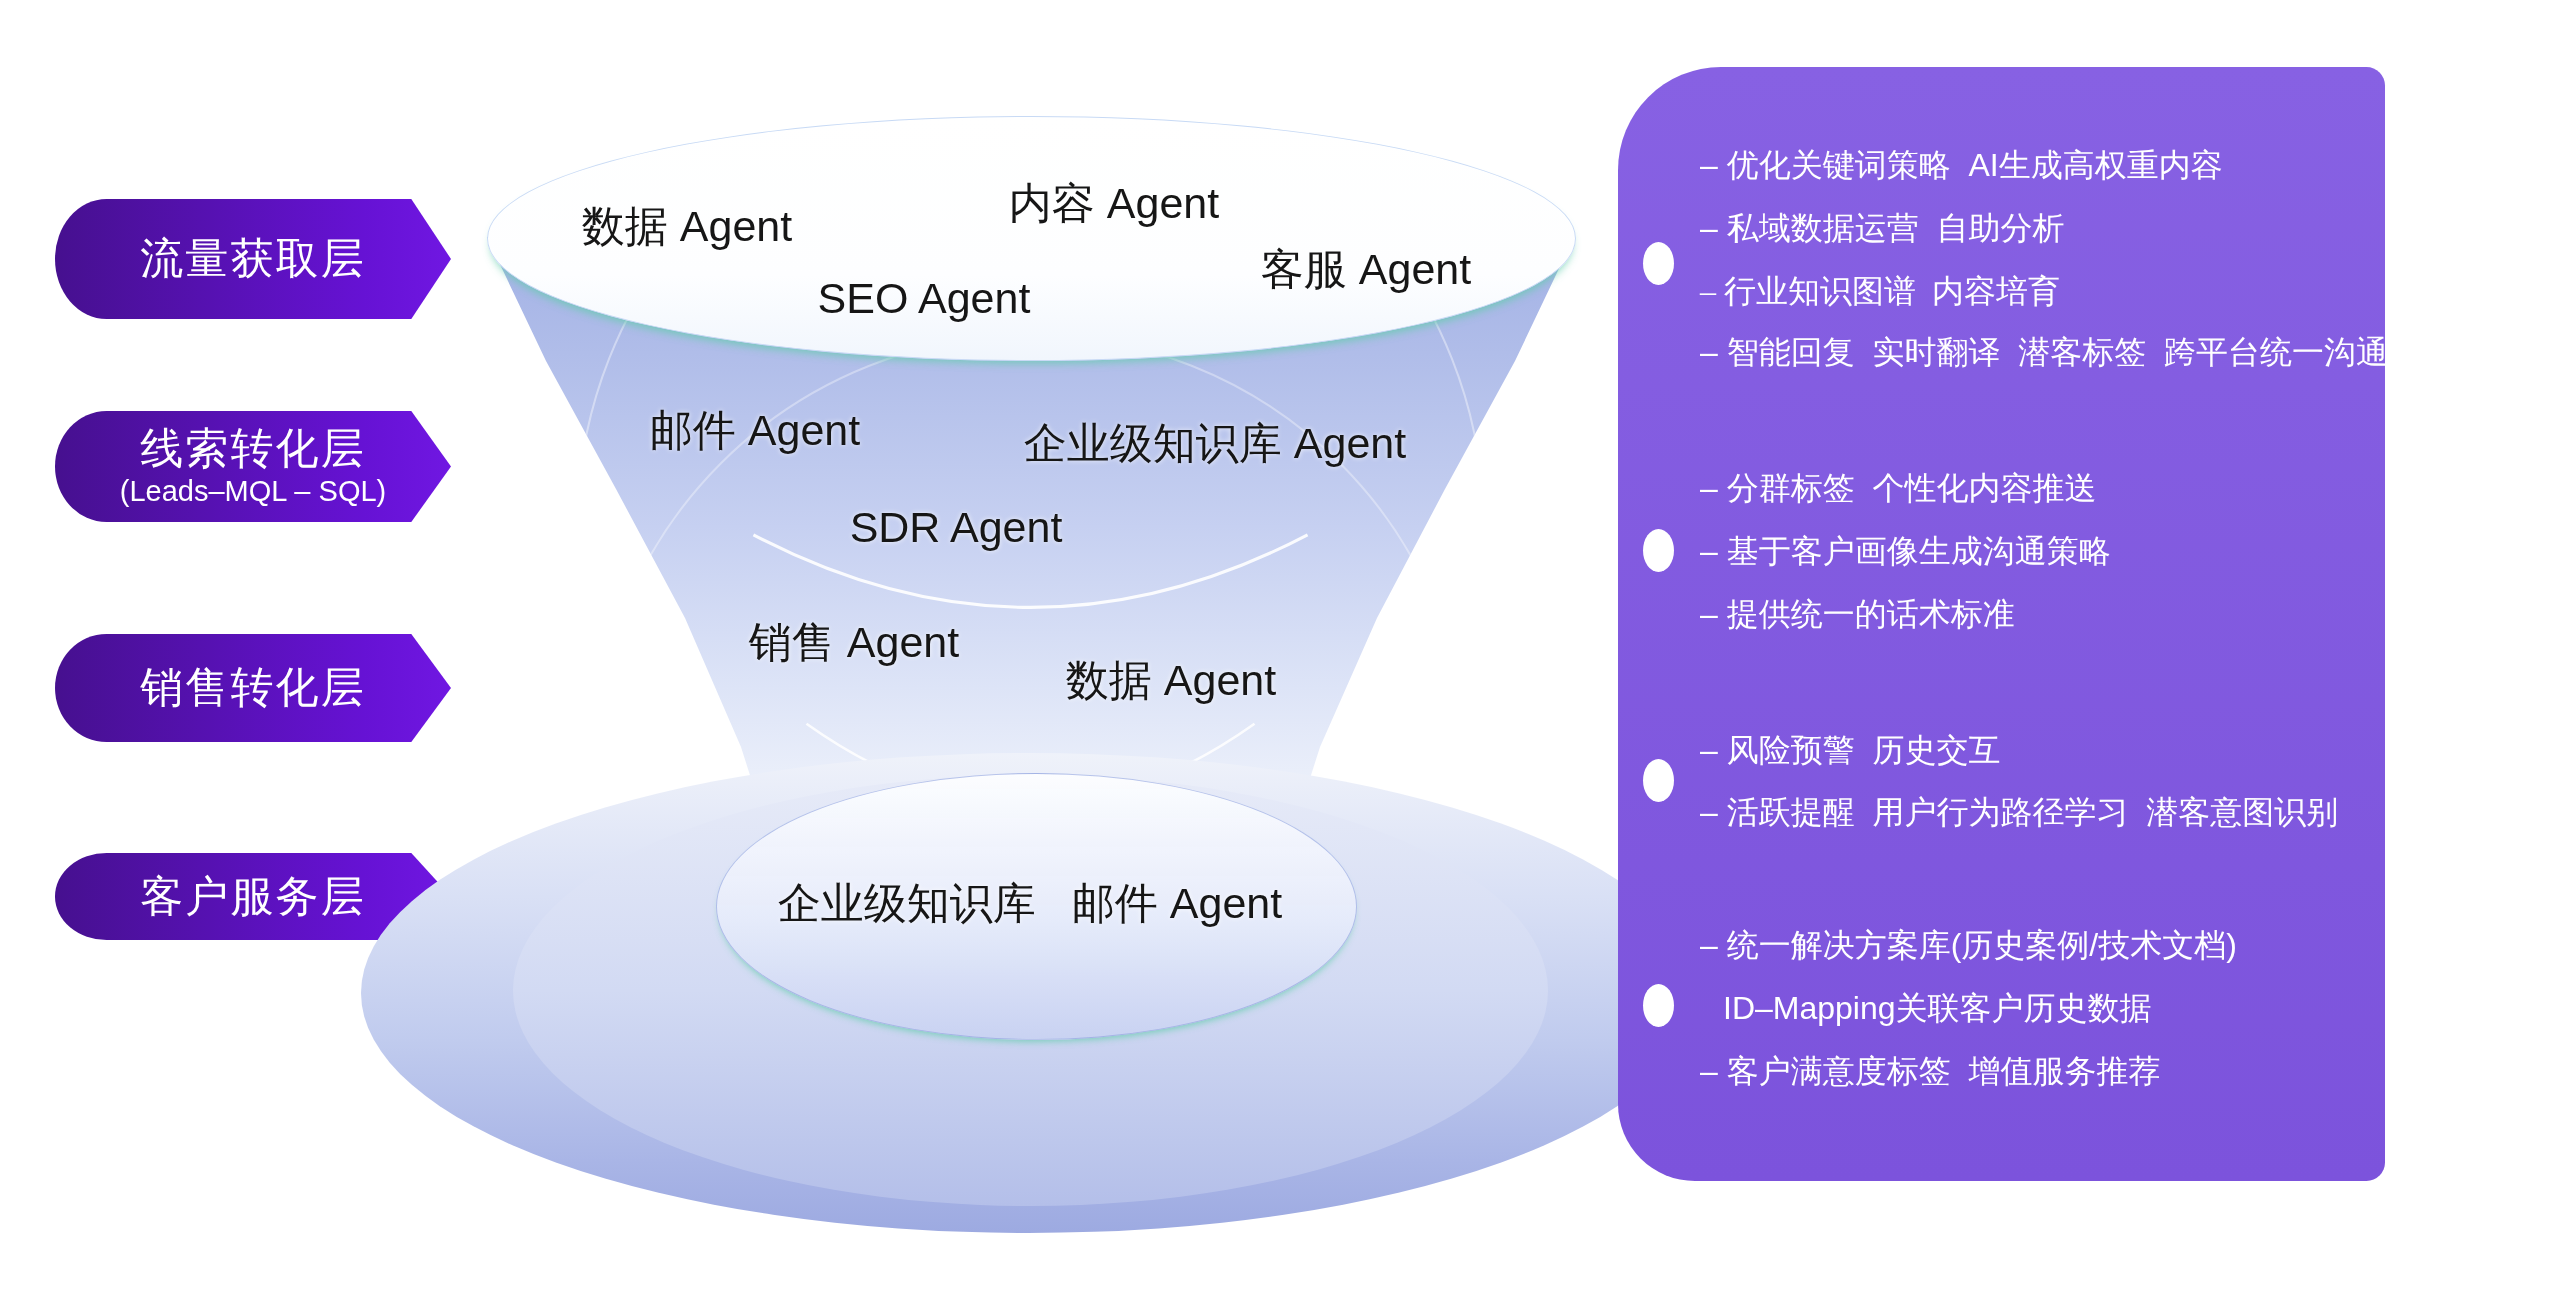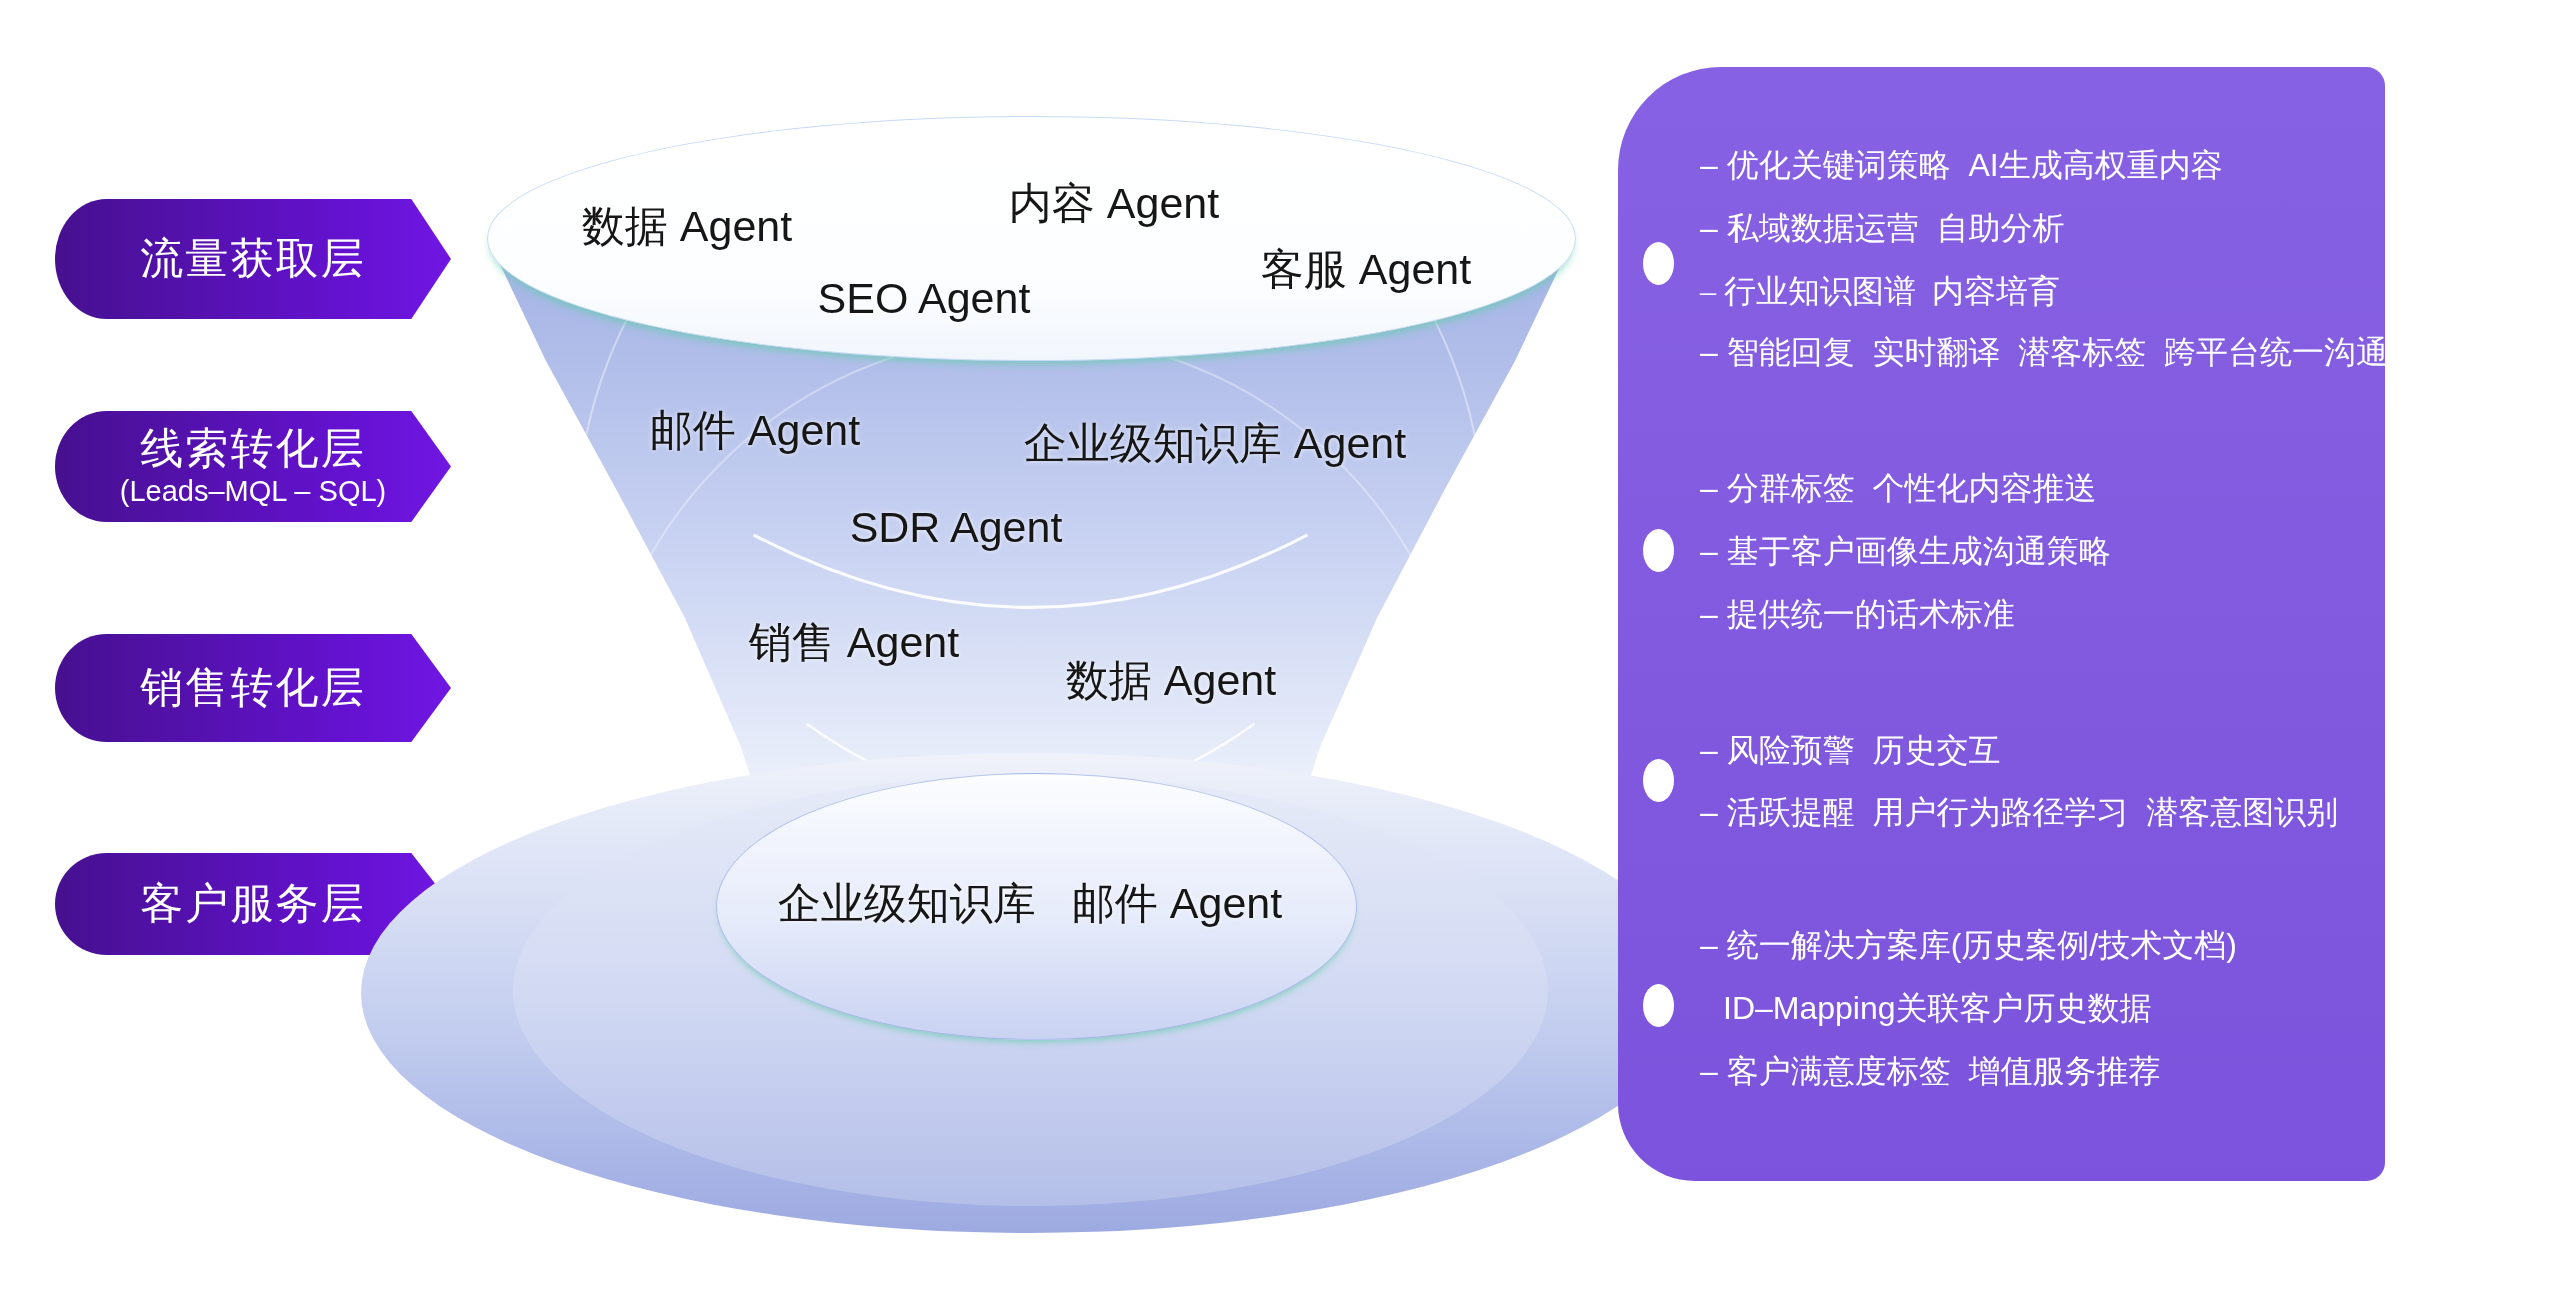--- a/index.html
+++ b/index.html
@@ -18,21 +18,21 @@
   .chev .chev-text{
     position:absolute;inset:0;
     display:flex;flex-direction:column;align-items:center;justify-content:center;
     color:#ffffff;font-size:43px;font-weight:500;letter-spacing:2.1px;
     line-height:1.1;
   }
   .chev .chev-sub{font-size:29px;font-weight:400;letter-spacing:0px;margin-top:4.1px;}
   #chev1{top:199px;height:120px;}
   #chev2{top:411px;height:111px;}
   #chev3{top:634px;height:108px;}
-  #chev4{top:853px;height:102px;}
+  #chev4{top:853px;height:87px;}
 
   
   #funnel-body{
     position:absolute;left:464px;top:237px;width:1133px;height:644px;
     background:linear-gradient(180deg,#a2b1e5 0%,#b0bde9 18%,#c6d0f1 45%,#dde4f7 70%,#eef2fb 88%,#f7f9fd 100%);
     clip-path:polygon(23px 0,1110px 0,1051px 124px,981px 252px,913px 381px,856px 510px,828px 598px,818px 644px,316px 644px,305px 598px,277px 510px,221px 381px,152px 252px,82px 124px);
     z-index:1;
   }
   #funnel-body svg{position:absolute;left:0;top:0;}
 

